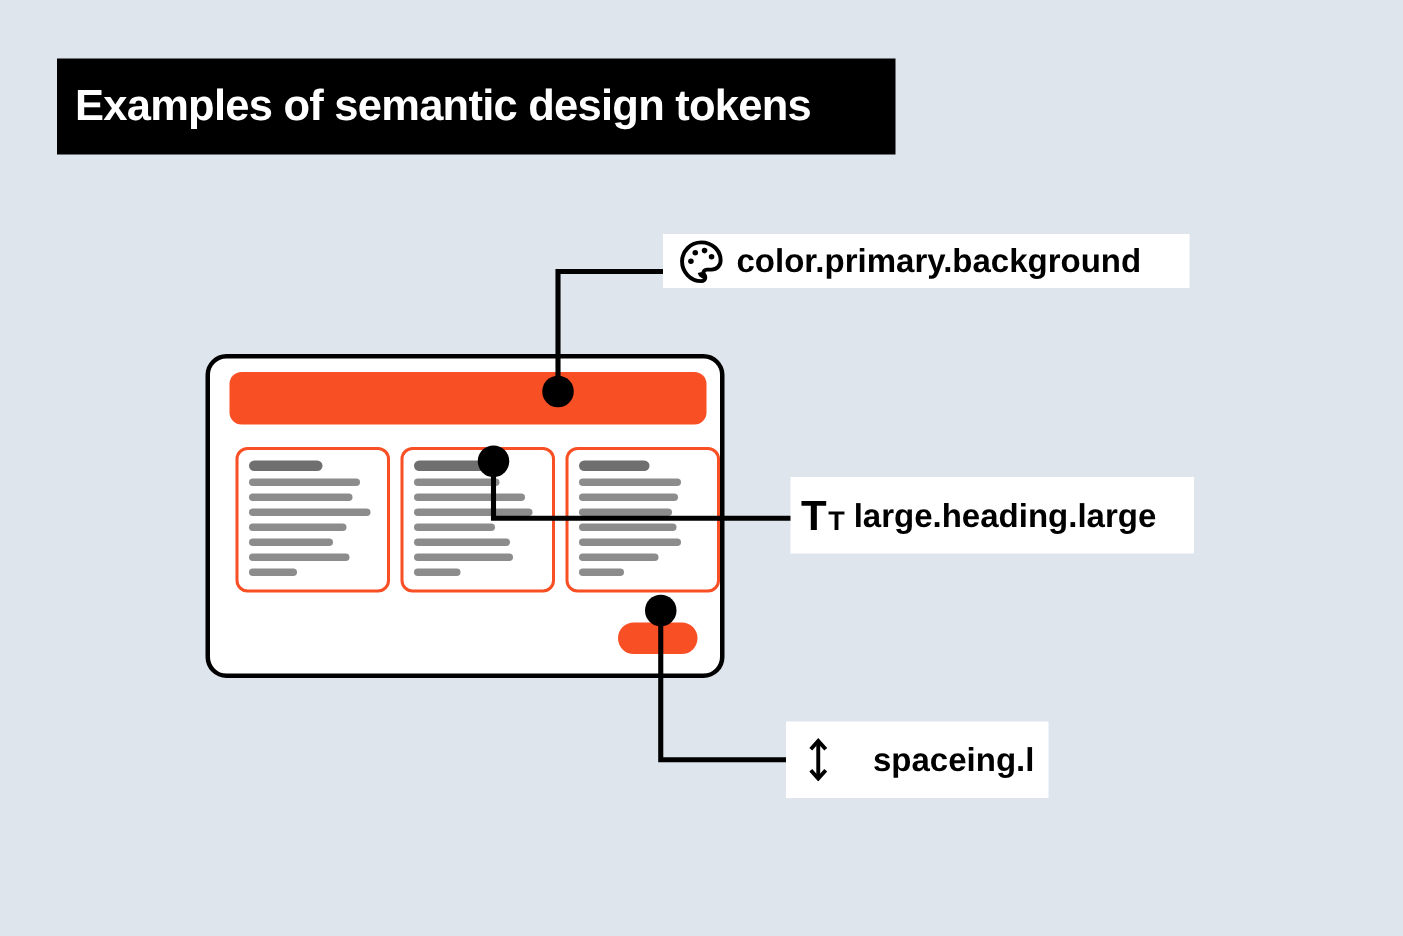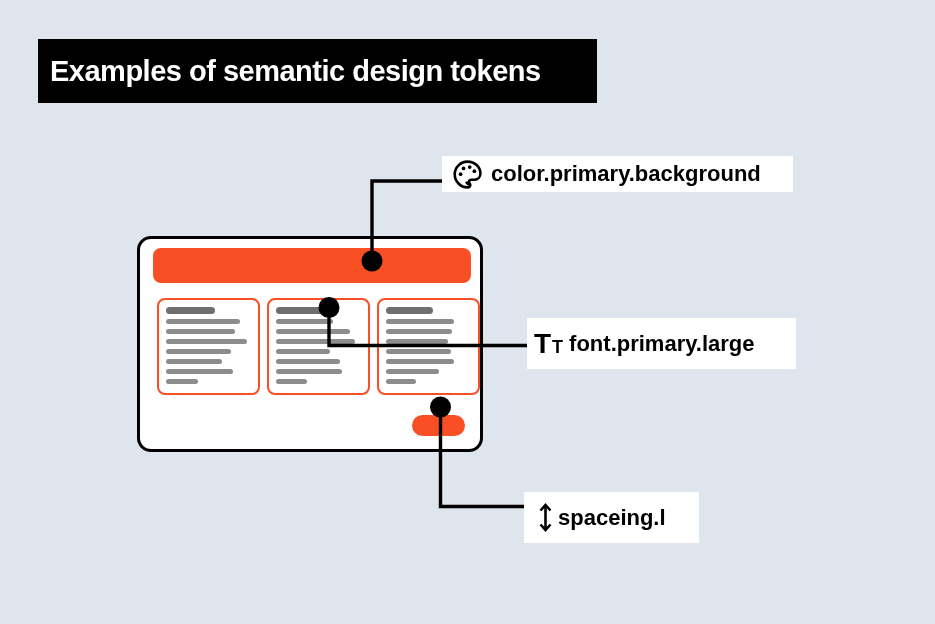--- a/index.html
+++ b/index.html
@@ -23,21 +23,21 @@
   .pill{position:absolute;left:272px;top:176px;width:53px;height:21px;border-radius:11px;}
 
   
   .overlay{position:absolute;left:0;top:0;width:935px;height:624px;pointer-events:none;}
 
   
   .token-label{position:absolute;background:#fff;display:flex;align-items:center;box-sizing:border-box;}
   .token-label .txt{font-weight:bold;font-size:22px;color:#000;white-space:nowrap;}
   .label-color{left:442px;top:156px;width:351px;height:36px;padding-left:9px;gap:7px;}
   .label-font{left:527px;top:318px;width:269px;height:51px;padding-left:7px;gap:6px;}
-  .label-spacing{left:524px;top:481px;width:175px;height:51px;padding-left:13px;gap:4px;margin-top:11px;}
+  .label-spacing{left:524px;top:481px;width:175px;height:51px;padding-left:13px;gap:28px;}
 
   .font-icon{display:flex;align-items:baseline;font-weight:bold;color:#000;}
   .font-icon .t-big{font-size:28px;line-height:1;}
   .font-icon .t-small{font-size:18px;line-height:1;margin-left:1px;}
   .icon-box{display:flex;align-items:center;justify-content:center;}
 </style>
 </head>
 <body>
 
 <div class="stage" style="background: rgb(223, 229, 236);">
@@ -104,21 +104,21 @@
       </svg>
     </span>
     <span class="txt">color.primary.background</span>
   </div>
 
   <div class="token-label label-font">
     <span class="font-icon">
       <span class="t-big">T</span>
       <span class="t-small">T</span>
     </span>
-    <span class="txt">font.primary.large</span>
+    <span class="txt">large.heading.large</span>
   </div>
 
   <div class="token-label label-spacing">
     <span class="icon-box">
       <svg width="17" height="29" viewBox="0 0 17 29">
         <path d="M8.5 3.5 V25.5" stroke="#000" stroke-width="2.6" fill="none"></path>
         <path d="M3.5 7.5 L8.5 2 L13.5 7.5" stroke="#000" stroke-width="2.6" fill="none" stroke-linejoin="miter"></path>
         <path d="M3.5 21.5 L8.5 27 L13.5 21.5" stroke="#000" stroke-width="2.6" fill="none" stroke-linejoin="miter"></path>
       </svg>
     </span>

